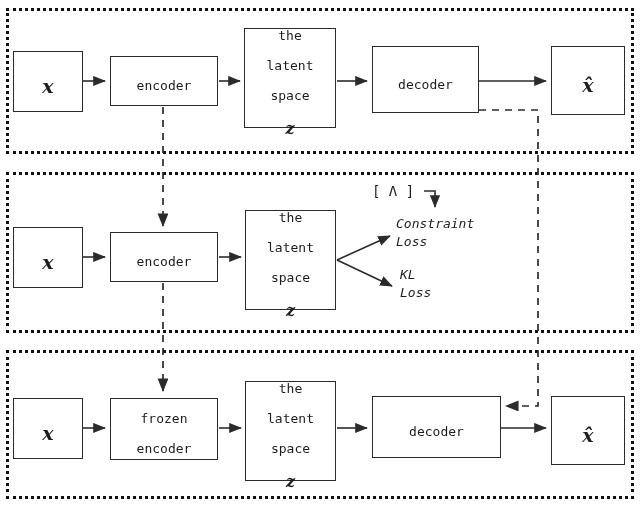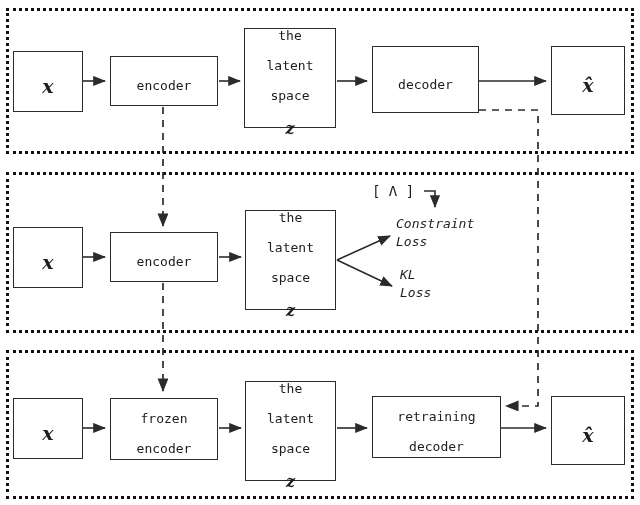--- a/index.html
+++ b/index.html
@@ -184,21 +184,20 @@
   </div>
 
   <div class="node latent-lines" style="left:245px; top:381px; width:91px; height:100px;">
     <span class="ln">the</span>
     <span class="ln">latent</span>
     <span class="ln">space</span>
     <span class="ln zsym">z</span>
   </div>
 
   <div class="node" style="left:372px; top:396px; width:129px; height:62px;">
-    <span class="ln">retraining</span>
     <span class="ln">decoder</span>
   </div>
 
   <div class="node" style="left:551px; top:396px; width:74px; height:69px;">
     <span class="ln var">x̂</span>
   </div>
 
 </div>
 
 </body></html>

